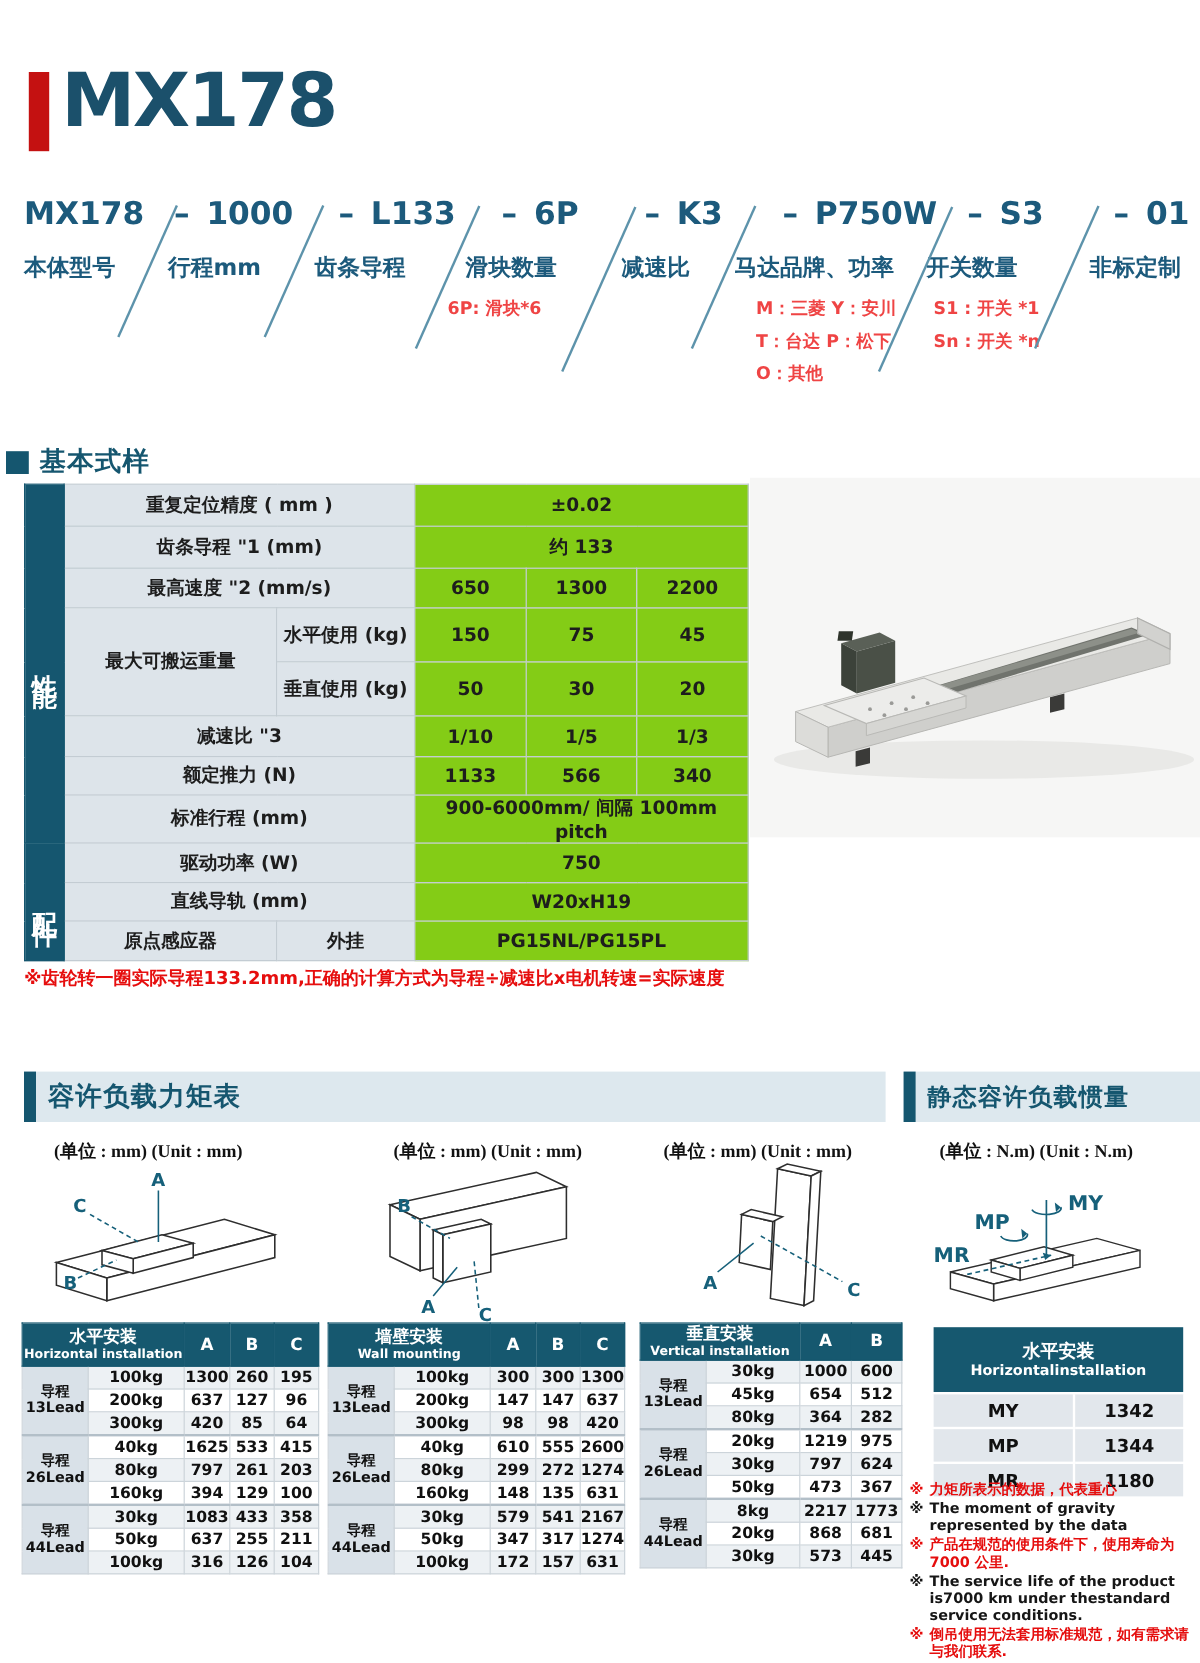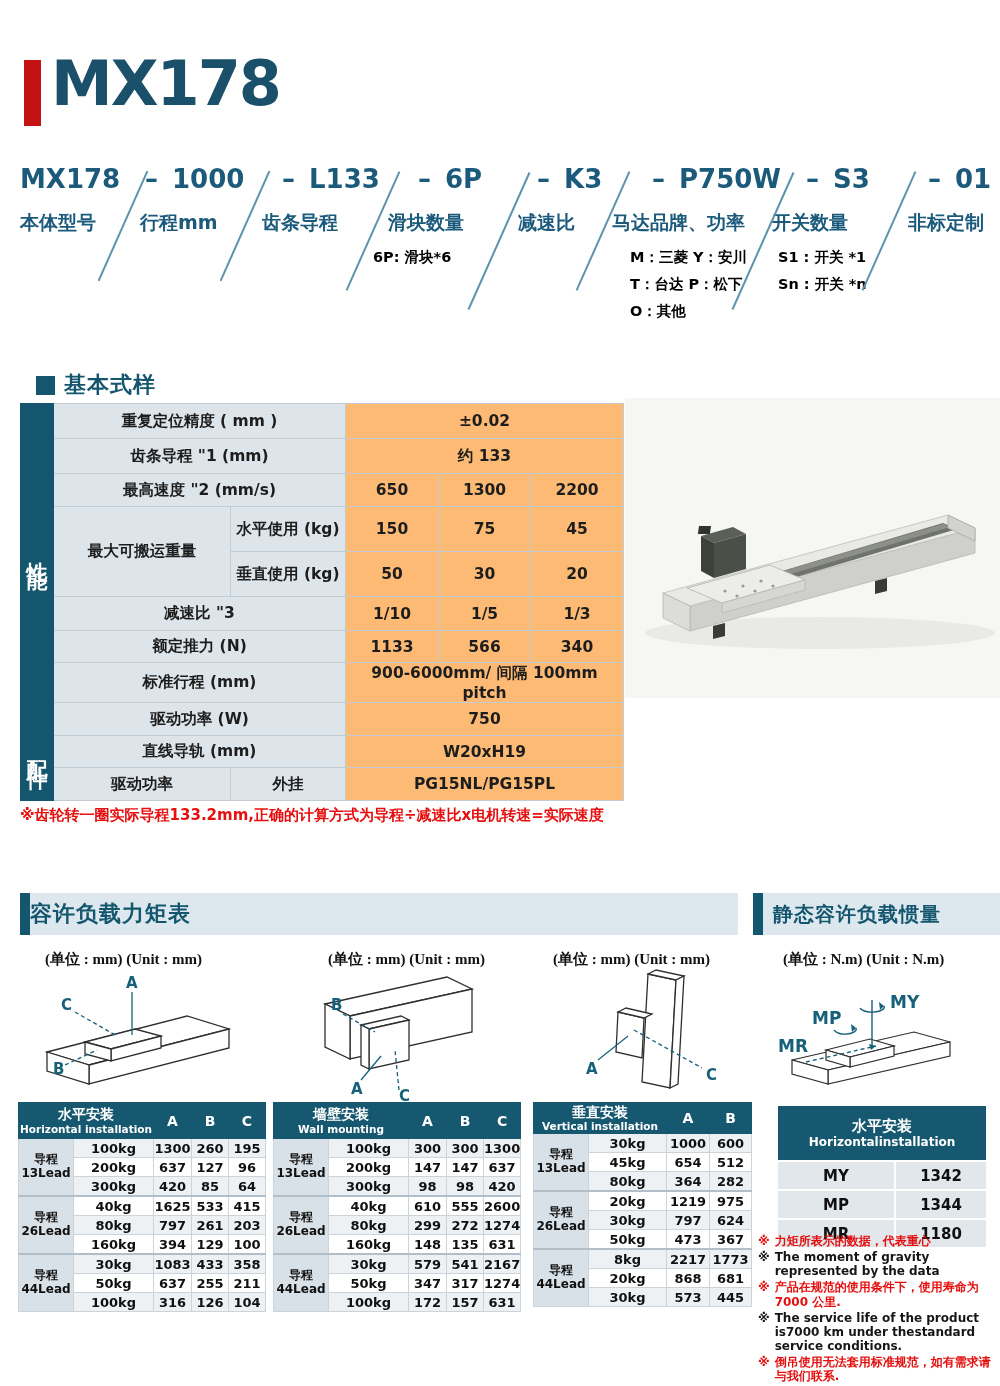--- a/index.html
+++ b/index.html
@@ -9,40 +9,40 @@
   }
   
   .title-block{position:absolute;left:24px;top:50px;display:flex;align-items:flex-start;}
   .title-redbar{width:17px;height:66px;background:#c41111;margin-right:10px;margin-top:10px;}
   .title-text{font-size:62px;font-weight:bold;color:#1b506b;line-height:1.1;letter-spacing:-2px;}
   
   .model-row{position:absolute;left:0;top:158px;width:1000px;height:190px;color:#1c5a7c;}
   .mc-code{position:absolute;top:6px;font-size:26px;font-weight:bold;white-space:nowrap;}
   .mc-code .dash{margin-right:14px;}
   .mc-label{position:absolute;top:52px;font-size:19px;font-weight:bold;white-space:nowrap;}
-  .mc-sub{position:absolute;font-size:14.5px;font-weight:bold;white-space:nowrap;color:#000000;}
+  .mc-sub{position:absolute;font-size:14.5px;font-weight:bold;white-space:nowrap;color:#ef4444;}
   .slash{position:absolute;width:2px;background:#5d93ab;transform:rotate(24deg);transform-origin:center;}
   
   .h2{position:absolute;display:flex;align-items:center;gap:9px;}
   .h2 .sq{width:19px;height:19px;background:#15566f;}
   .h2 .h2t{font-size:22px;font-weight:bold;color:#15566f;letter-spacing:1px;}
   
   table{border-collapse:collapse;}
   .spec{position:absolute;left:20px;top:403px;table-layout:fixed;}
   .spec td{border:1px solid #c3ccd3;text-align:center;font-size:15.5px;font-weight:bold;color:#1d1d1d;padding:0 2px;}
   .spec td.lbl{background:#dde4ea;margin-top:39px;}
-  .spec td.val{background:#fdba74;margin-left:24px;}
+  .spec td.val{background:#84cc16;margin-left:24px;}
   .spec td.side{background:#15566f;border-color:#15566f;padding:0;}
   .vtext{writing-mode:vertical-rl;margin:0 auto;color:#ffffff;font-size:21px;font-weight:bold;letter-spacing:8px;}
   
   .red-note{position:absolute;left:20px;top:806px;font-size:15px;font-weight:bold;color:#e60e0e;white-space:nowrap;}
   
   .sec{position:absolute;height:42px;background:#dde8ee;display:flex;align-items:center;}
   .sec .bar{position:absolute;left:0;top:0;width:10px;height:42px;background:#15566f;}
-  .sec .sect{padding-left:10px;font-size:22px;font-weight:bold;color:#15566f;letter-spacing:1px;}
+  .sec .sect{padding-left:20px;font-size:22px;font-weight:bold;color:#15566f;letter-spacing:1px;}
   .unit{position:absolute;font-size:15px;font-weight:bold;color:#111;font-family:Liberation Serif, serif;}
   
   .ltab{position:absolute;table-layout:fixed;}
   .ltab th{background:#16586f;color:#fff;border:1px solid #16586f;padding:1px 0;}
   .ltab th .cn{font-size:14px;font-weight:bold;line-height:1.15;}
   .ltab th .en{font-size:10.5px;font-weight:bold;line-height:1.15;}
   .ltab th.colh{font-size:14px;font-weight:bold;}
   .ltab td{border:1px solid #ccd4da;text-align:center;font-size:13px;font-weight:bold;height:18px;padding:0;color:#101010;}
   .ltab tbody tr:nth-child(odd) td{background:#edf1f4;}
   .ltab tbody tr:nth-child(even) td{background:#ffffff;}
@@ -103,21 +103,21 @@
 
   <div class="slash" style="left:122px;top:8px;height:120px"></div>
   <div class="slash" style="left:244px;top:8px;height:120px"></div>
   <div class="slash" style="left:372px;top:8px;height:130px"></div>
   <div class="slash" style="left:498px;top:8px;height:150px"></div>
   <div class="slash" style="left:602px;top:8px;height:130px"></div>
   <div class="slash" style="left:762px;top:8px;height:150px"></div>
   <div class="slash" style="left:888px;top:8px;height:130px"></div>
 </div>
 
-<div class="h2" style="left:36px;top:370px">
+<div class="h2" style="left:5px;top:370px">
   <div class="sq"></div>
   <div class="h2t">基本式样</div>
 </div>
 
 <table class="spec">
   <colgroup>
       <col style="width:33px">
       <col style="width:177px">
       <col style="width:115px">
       <col style="width:93px">
@@ -176,21 +176,21 @@
           <div class="vtext">配件</div>
         </td>
     <td class="lbl" colspan="2">驱动功率 (W)</td>
     <td class="val" colspan="3">750</td>
   </tr>
   <tr style="height:32px">
     <td class="lbl" colspan="2">直线导轨 (mm)</td>
     <td class="val" colspan="3">W20xH19</td>
   </tr>
   <tr style="height:33px">
-    <td class="lbl">驱动功率</td>
+    <td class="lbl">原点感应器</td>
     <td class="lbl">外挂</td>
     <td class="val" colspan="3">PG15NL/PG15PL</td>
   </tr>
 </tbody>
   </table>
 
 <svg class="svgbox" style="left:625px;top:398px" width="375" height="300" viewBox="0 0 375 300">
   <rect x="0" y="0" width="375" height="300" fill="#f6f6f5"></rect>
   <ellipse cx="195" cy="235" rx="175" ry="16" fill="#e9e9e7"></ellipse>
 

